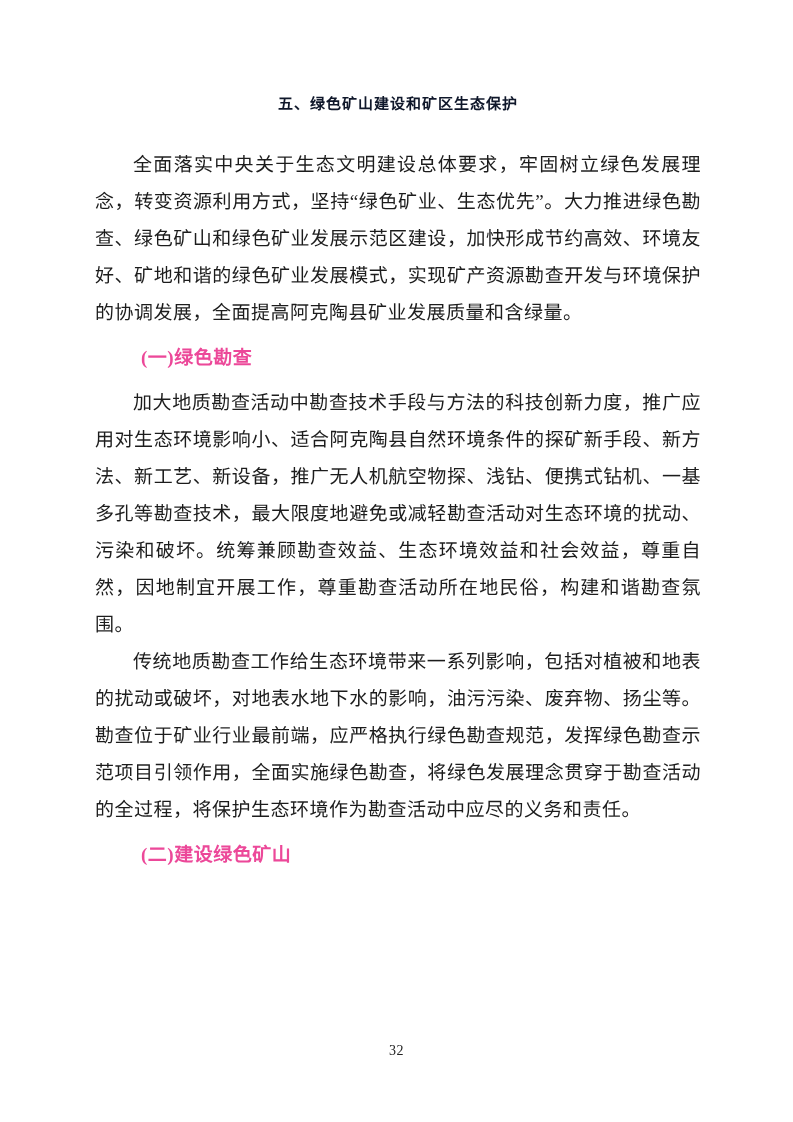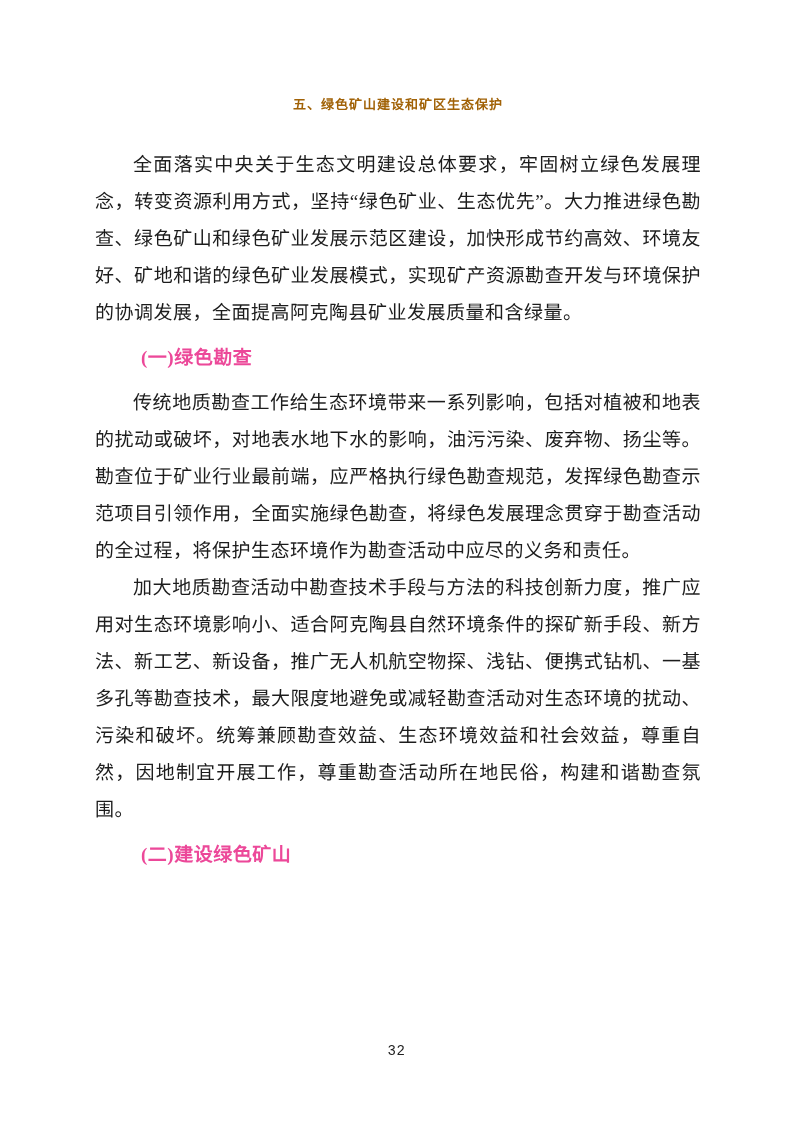--- a/index.html
+++ b/index.html
@@ -13,27 +13,27 @@
     height: 1122px;
     margin: 0 auto;
     background: #ffffff;
     overflow: hidden;
     font-family: "Liberation Serif", "DejaVu Serif", serif;
     color: #1a1a1a;
     box-sizing: border-box;
     padding: 86px 92px 0 95px;
   }
   .doc-title {
-    font-size: 13px;
+    font-size: 15px;
     font-weight: bold;
     text-align: center;
     line-height: 37px;
     margin: 0 0 23px 0;
     letter-spacing: 1px;
-    color: #a16207;
+    color: #0f172a;
   }
   .para {
     font-size: 19px;
     line-height: 37px;
     margin: 0;
     text-align: justify;
     text-justify: inter-character;
     text-indent: 2em;
     letter-spacing: 0.5px;
     word-break: break-all;
@@ -51,37 +51,36 @@
   .page-number {
     position: absolute;
     bottom: 62px;
     left: 0;
     width: 100%;
     text-align: center;
     font-size: 14px;
     line-height: 18px;
     color: #222222;
     letter-spacing: 0.5px;
-    font-family: Liberation Mono, monospace;
   }
 </style>
 </head>
 <body>
 
 <div class="page">
 
   <h1 class="doc-title">五、绿色矿山建设和矿区生态保护</h1>
 
   <p class="para">全面落实中央关于生态文明建设总体要求，牢固树立绿色发展理念，转变资源利用方式，坚持“绿色矿业、生态优先”。大力推进绿色勘查、绿色矿山和绿色矿业发展示范区建设，加快形成节约高效、环境友好、矿地和谐的绿色矿业发展模式，实现矿产资源勘查开发与环境保护的协调发展，全面提高阿克陶县矿业发展质量和含绿量。</p>
 
   <h2 class="sub-heading">(一)绿色勘查</h2>
 
+  <p class="para">加大地质勘查活动中勘查技术手段与方法的科技创新力度，推广应用对生态环境影响小、适合阿克陶县自然环境条件的探矿新手段、新方法、新工艺、新设备，推广无人机航空物探、浅钻、便携式钻机、一基多孔等勘查技术，最大限度地避免或减轻勘查活动对生态环境的扰动、污染和破坏。统筹兼顾勘查效益、生态环境效益和社会效益，尊重自然，因地制宜开展工作，尊重勘查活动所在地民俗，构建和谐勘查氛围。</p>
+
   <p class="para">传统地质勘查工作给生态环境带来一系列影响，包括对植被和地表的扰动或破坏，对地表水地下水的影响，油污污染、废弃物、扬尘等。勘查位于矿业行业最前端，应严格执行绿色勘查规范，发挥绿色勘查示范项目引领作用，全面实施绿色勘查，将绿色发展理念贯穿于勘查活动的全过程，将保护生态环境作为勘查活动中应尽的义务和责任。</p>
-
-  <p class="para">加大地质勘查活动中勘查技术手段与方法的科技创新力度，推广应用对生态环境影响小、适合阿克陶县自然环境条件的探矿新手段、新方法、新工艺、新设备，推广无人机航空物探、浅钻、便携式钻机、一基多孔等勘查技术，最大限度地避免或减轻勘查活动对生态环境的扰动、污染和破坏。统筹兼顾勘查效益、生态环境效益和社会效益，尊重自然，因地制宜开展工作，尊重勘查活动所在地民俗，构建和谐勘查氛围。</p>
 
   <h2 class="sub-heading">(二)建设绿色矿山</h2>
 
 
 
   <div class="page-number">32</div>
 
 </div>
 
 </body></html>

